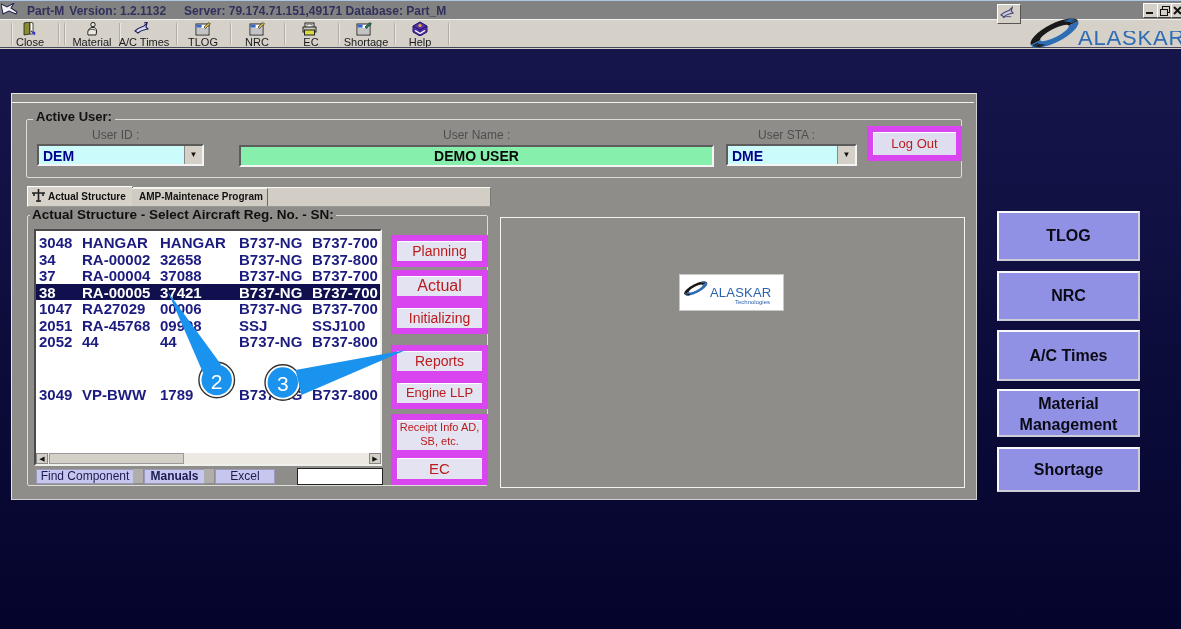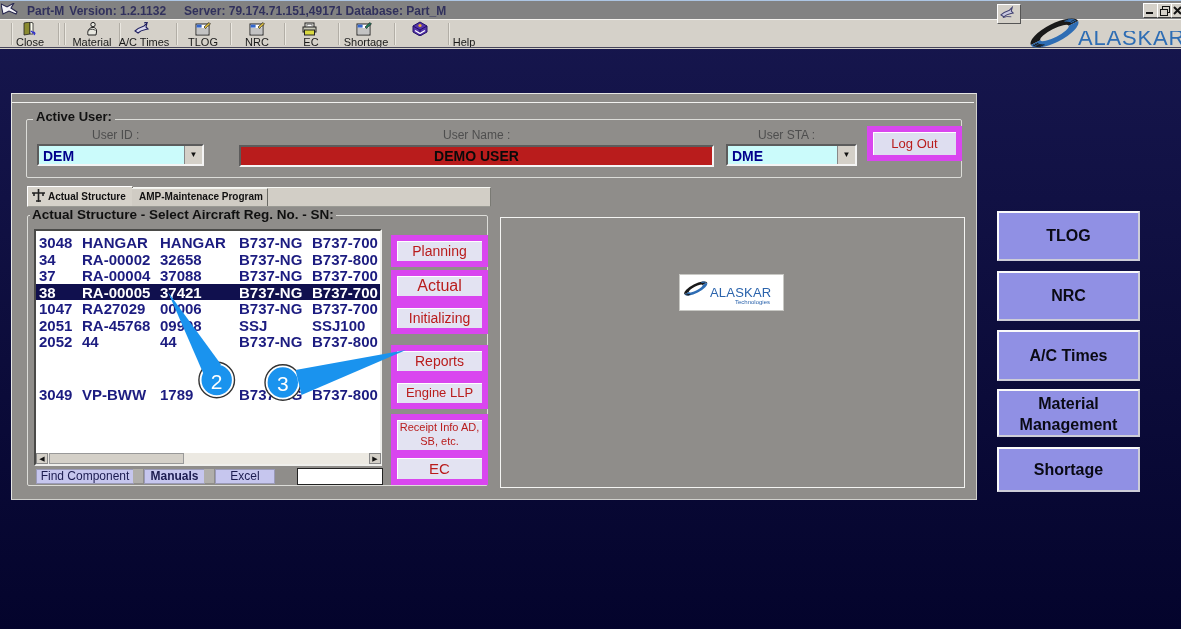--- a/index.html
+++ b/index.html
@@ -66,21 +66,21 @@
 <div class="sep" style="left:338px;"></div>
 <div class="sep" style="left:394px;"></div>
 <div class="sep" style="left:448px;"></div>
 <div class="tb-label" style="left:-5px;">Close</div>
 <div class="tb-label" style="left:57px;">Material</div>
 <div class="tb-label" style="left:109px;">A/C Times</div>
 <div class="tb-label" style="left:168px;">TLOG</div>
 <div class="tb-label" style="left:222px;">NRC</div>
 <div class="tb-label" style="left:276px;">EC</div>
 <div class="tb-label" style="left:331px;">Shortage</div>
-<div class="tb-label" style="left:385px;margin-left:44px;">Help</div>
+<div class="tb-label" style="left:385px;">Help</div>
 
 <div class="abs" style="left:0;top:47px;width:1181px;height:1px;background:#46465c;"></div>
 
 <svg class="abs" style="left:22px;top:22px;" width="16" height="14" viewBox="0 0 16 14">
   <path d="M2 1 L8 0 L8 12 L2 13 Z" fill="#8a8a30" stroke="#222" stroke-width="0.8"></path>
   <path d="M8 0 L11 1 L11 12 L8 12 Z" fill="#fffff0" stroke="#222" stroke-width="0.8"></path>
   <path d="M9 9 q3 3 4 2 l-1 2 m1 -2 l-2 -1" stroke="#3333cc" stroke-width="1.4" fill="none"></path>
 </svg>
 <svg class="abs" style="left:85px;top:22px;" width="14" height="14" viewBox="0 0 14 14">
   <circle cx="8" cy="2.6" r="2.2" fill="#e8e8e0" stroke="#222" stroke-width="1"></circle>
@@ -165,21 +165,21 @@
 <div class="abs" style="left:33px;top:109px;background:#8f8d8a;padding:0 3px;font-size:13px;font-weight:bold;color:#111;">Active User:</div>
 <div class="glabel" style="left:92px;top:128px;">User ID :</div>
 <div class="glabel" style="left:443px;top:128px;">User Name :</div>
 <div class="glabel" style="left:758px;top:128px;">User STA :</div>
 
 <div class="combo" style="left:37px;top:144px;width:163px;height:18px;">
   <div class="val">DEM</div>
   <div class="btn">▼</div>
 </div>
 
-<div class="abs" style="left:239px;top:145px;width:471px;height:18px;background:#b91c1c;
+<div class="abs" style="left:239px;top:145px;width:471px;height:18px;background:#86efac;
      border-top:2px solid #5c5c5c;border-left:2px solid #5c5c5c;border-bottom:2px solid #f4f4f4;border-right:2px solid #f4f4f4;
      text-align:center;font-weight:bold;font-size:14px;color:#0a0a0a;line-height:18px;">DEMO USER</div>
 
 <div class="combo" style="left:726px;top:144px;width:127px;height:18px;">
   <div class="val">DME</div>
   <div class="btn">▼</div>
 </div>
 
 <div class="sbtn" style="left:867px;top:126px;width:83px;height:23px;font-size:13px;line-height:23px;background:#dedef0;">Log Out</div>
 

